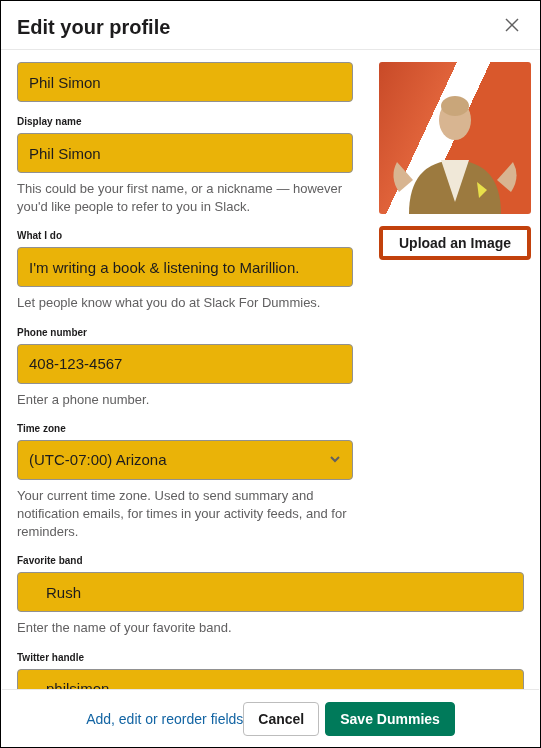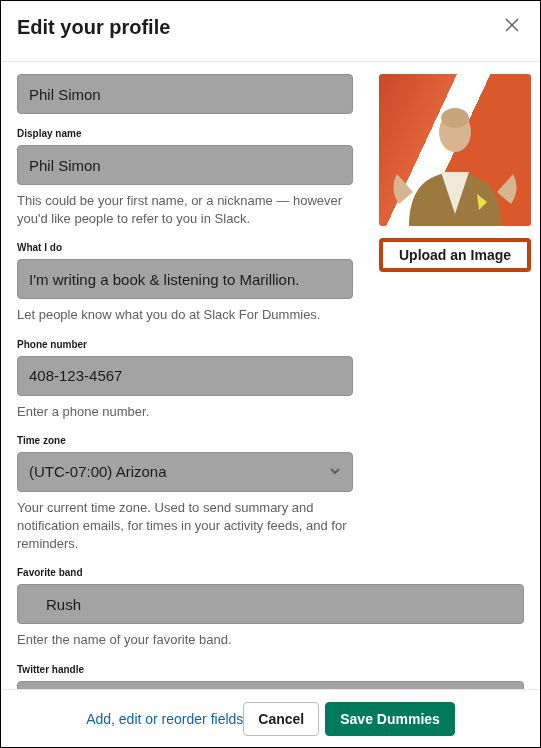--- a/index.html
+++ b/index.html
@@ -9,21 +9,21 @@
     width: 541px;
     height: 748px;
     border: 1px solid #000;
     position: relative;
     overflow: hidden;
   }
   .modal-header {
     display: flex;
     align-items: center;
     justify-content: space-between;
-    padding: 14px 16px 22px 16px;
+    padding: 14px 16px 10px 16px;
     border-bottom: 1px solid #e8e8e8;
   }
   .modal-title {
     font-size: 20px;
     font-weight: 800;
     color: #1d1c1d;
   }
   .close-btn {
     width: 24px;
     height: 24px;
@@ -57,21 +57,21 @@
     display: block;
   }
   .text-input, .select-input {
     width: 100%;
     height: 40px;
     border: 1px solid #919191;
     border-radius: 4px;
     padding: 0 11px;
     font-size: 15px;
     color: #1d1c1d;
-    background: #a3a3a3;
+    background: #eab308;
     font-family: inherit;
   }
   .help-text {
     font-size: 13px;
     color: #616061;
     margin-top: 7px;
     line-height: 1.4;
   }
   .select-wrap { position: relative; }
   .select-input { appearance: none; padding-right: 30px; }

